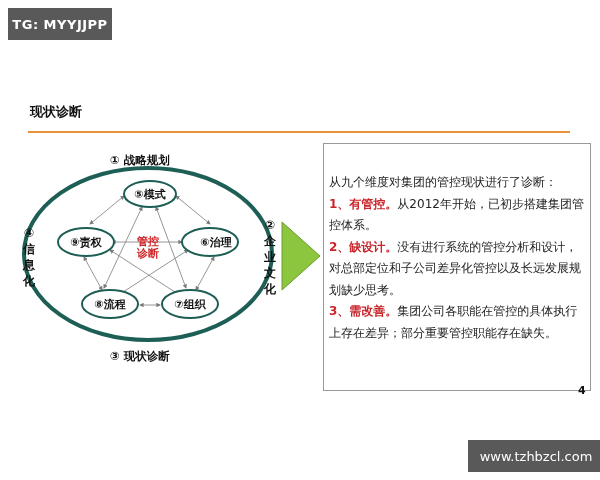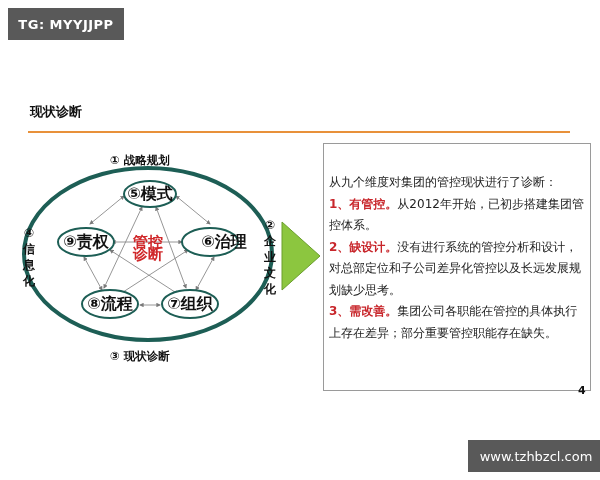--- a/index.html
+++ b/index.html
@@ -2,45 +2,45 @@
 <html><head>
   <meta charset="utf-8">
   <style>
     html, body { margin: 0; padding: 0; }
     body {
       width: 600px; height: 480px; position: relative; overflow: hidden;
       background: #ffffff;
       font-family: "DejaVu Sans", "Liberation Sans", sans-serif;
     }
     .wm-top {
-      position: absolute; left: 8px; top: 8px; width: 116px; height: 32px;
+      position: absolute; left: 8px; top: 8px; width: 104px; height: 32px;
       background: #595959; color: #fff; font-size: 13px; font-weight: bold;
       display: flex; align-items: center; justify-content: center; letter-spacing: 0.5px;
     }
     .wm-bottom {
       position: absolute; left: 456px; top: 440px; width: 136px; height: 32px;
       background: #595959; color: #fff; font-size: 13px;
       display: flex; align-items: center; justify-content: center; margin-left: 12px;
     }
     .title {
       position: absolute; left: 30px; top: 103px; font-size: 13px; font-weight: bold; color: #111;
     }
     .title-rule {
       position: absolute; left: 28px; top: 131px; width: 542px; height: 2px; background: #e8913a;
     }
     .diagram { position: absolute; left: 0; top: 0; width: 320px; height: 400px; padding-left: 22px; }
     .lbl { position: absolute; font-size: 11.5px; font-weight: bold; color: #111; white-space: nowrap; }
     .vlbl { position: absolute; font-size: 12px; font-weight: bold; color: #111; width: 14px; text-align: center; line-height: 16px; }
     .node-label {
-      position: absolute; font-size: 16px; font-weight: bold; color: #111; white-space: nowrap;
+      position: absolute; font-size: 11px; font-weight: bold; color: #111; white-space: nowrap;
       transform: translate(-50%, -50%);
     }
     .center-label {
       position: absolute; left: 148px; top: 248px; transform: translate(-50%, -50%);
-      font-size: 15px; font-weight: bold; color: #d0282a; text-align: center; line-height: 12px;
+      font-size: 11px; font-weight: bold; color: #d0282a; text-align: center; line-height: 12px;
     }
     .textbox {
       position: absolute; left: 323px; top: 143px; width: 268px; height: 248px;
       border: 1px solid #9a9a9a; box-sizing: border-box; background: #fff;
       padding: 28px 6px 0 5px;
       font-size: 12px; line-height: 21.5px; color: #222;
     }
     .textbox p { margin: 0; }
     .red { color: #c8262b; font-weight: bold; }
     .page-num { position: absolute; left: 578px; top: 384px; font-size: 11px; font-weight: bold; color: #111; }
@@ -98,21 +98,21 @@
   </div>
   <div class="vlbl" style="left:263px;top:217px">
     <div>②</div>
     <div>企</div>
     <div>业</div>
     <div>文</div>
     <div>化</div>
   </div>
 
   <div class="node-label" style="left:150px;top:194px">⑤模式</div>
-  <div class="node-label" style="left:224px;top:242px">⑥治理</div>
+  <div class="node-label" style="left:216px;top:242px">⑥治理</div>
   <div class="node-label" style="left:190px;top:304px">⑦组织</div>
   <div class="node-label" style="left:110px;top:304px">⑧流程</div>
   <div class="node-label" style="left:86px;top:242px">⑨责权</div>
 
   <div class="center-label">
     <div>管控</div>
     <div>诊断</div>
   </div>
 </div>
 

